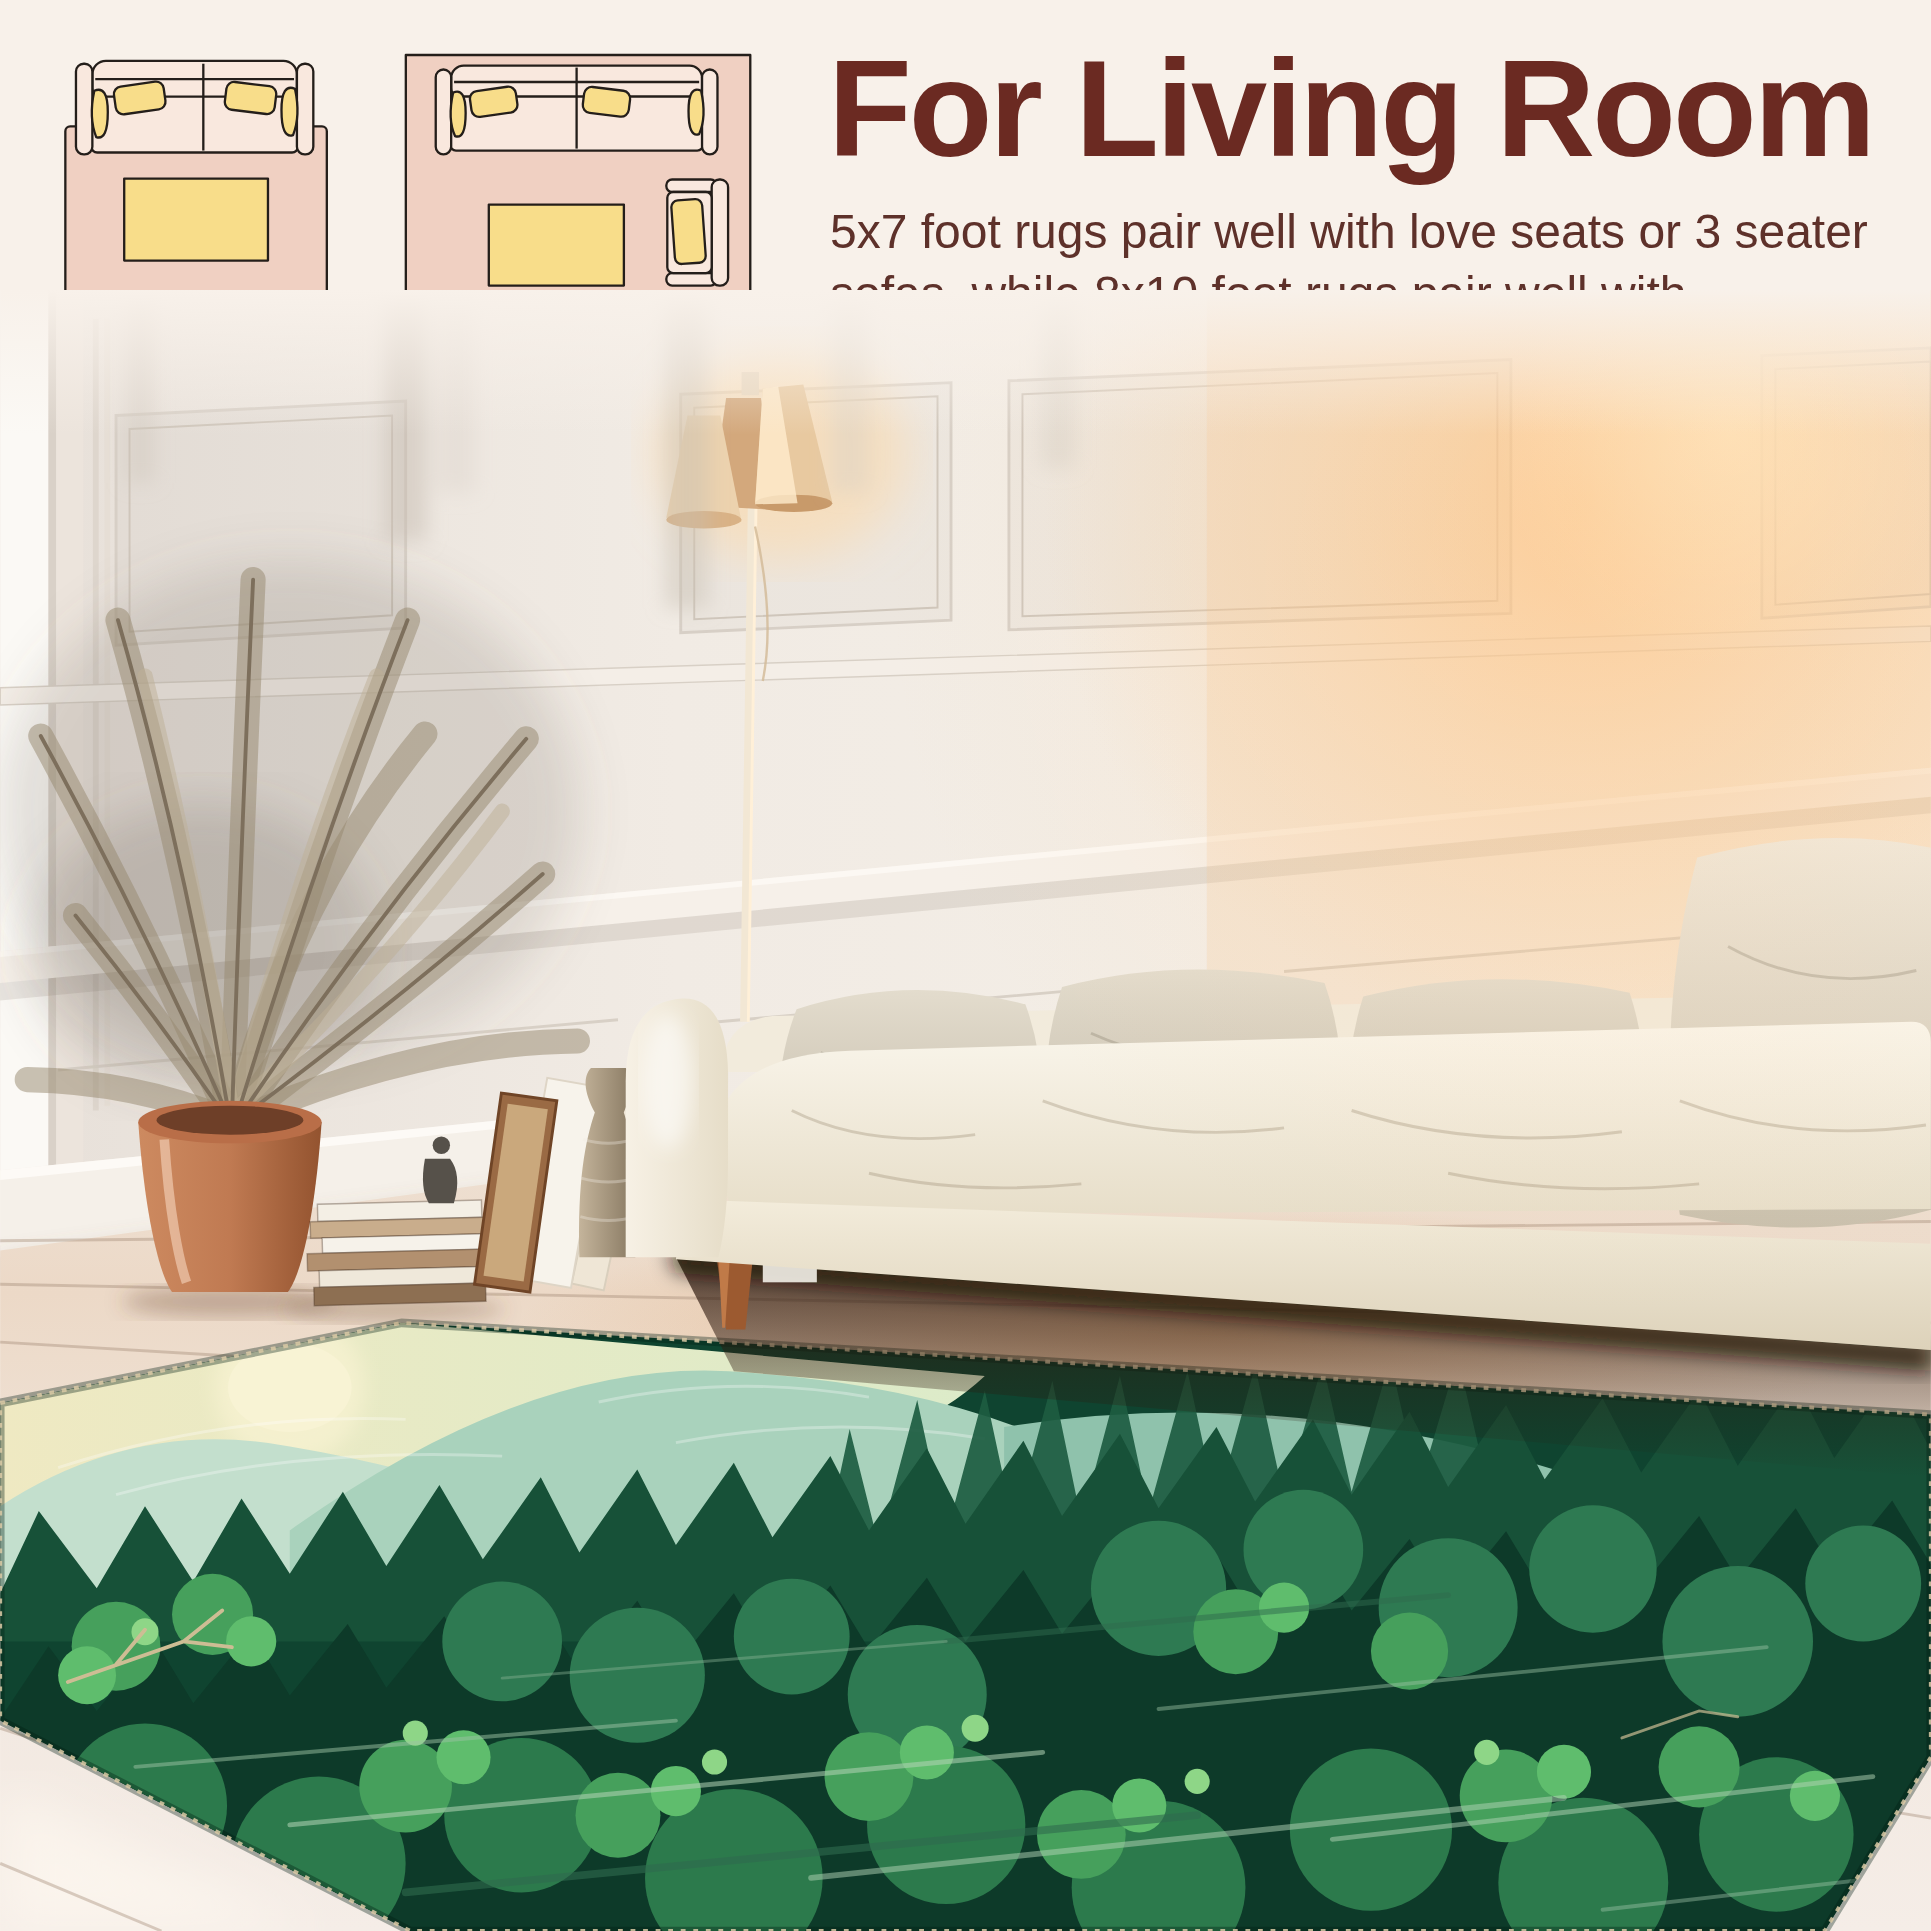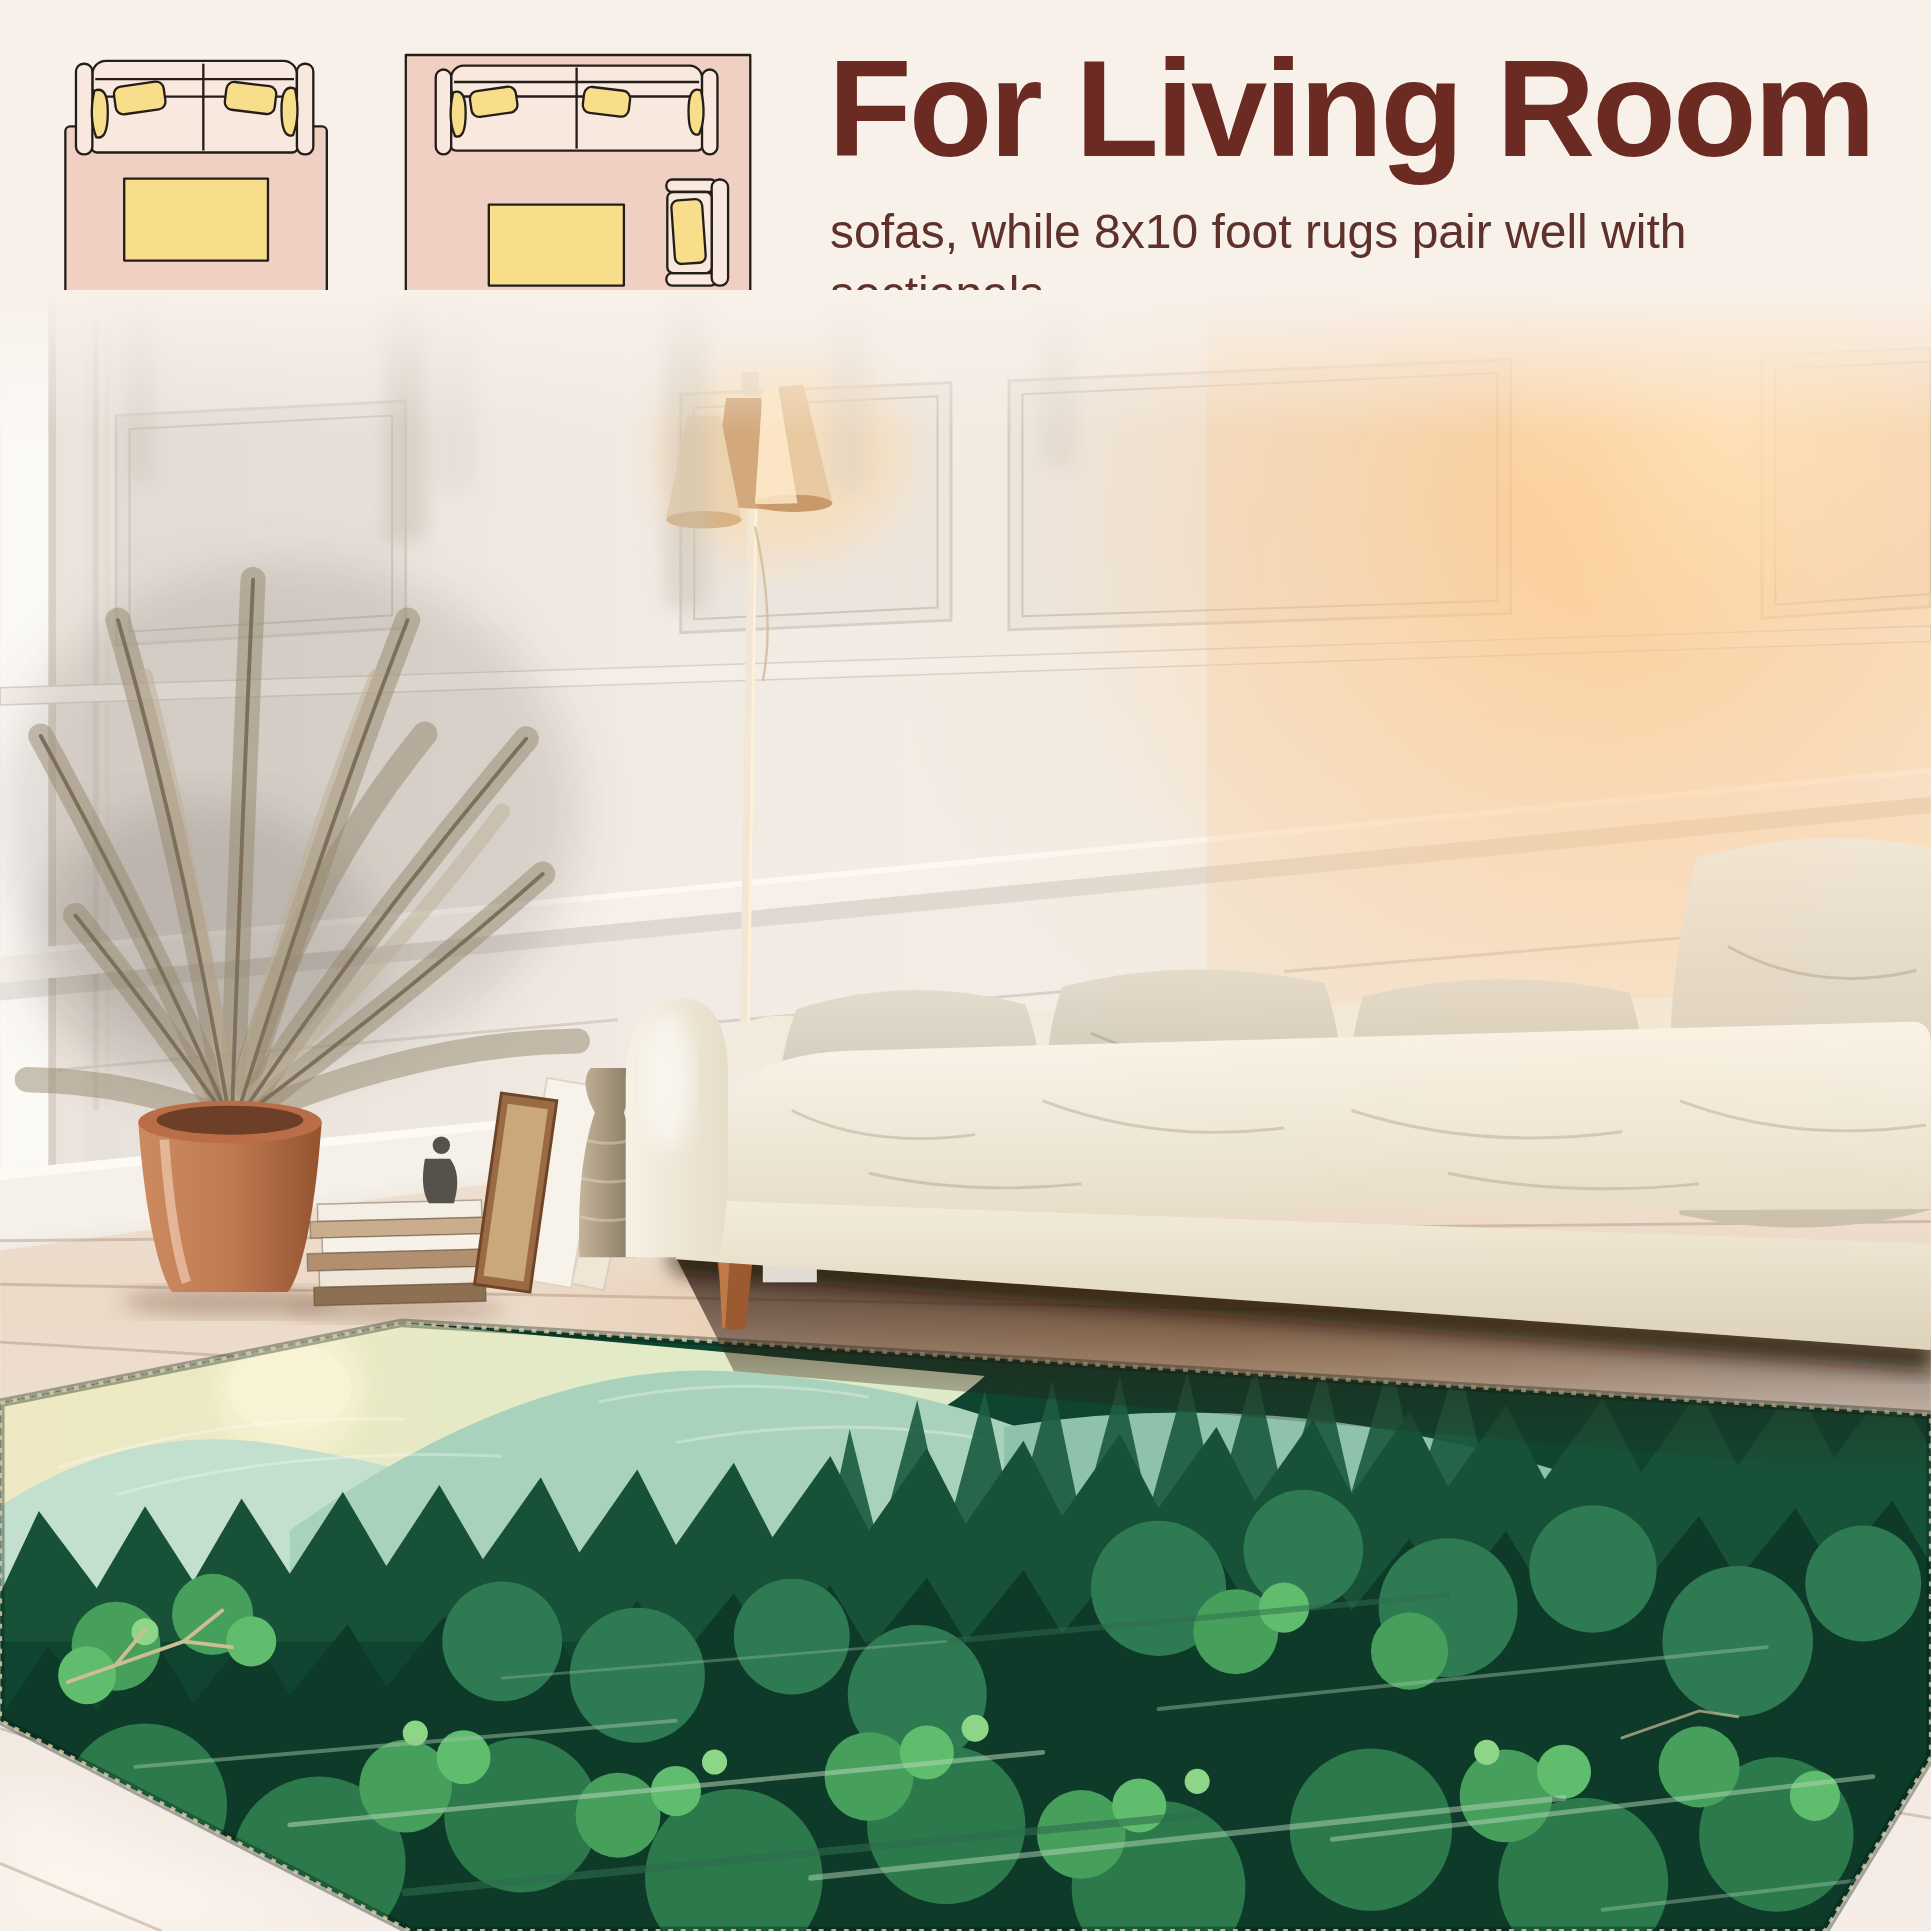--- a/index.html
+++ b/index.html
@@ -73,20 +73,21 @@
         <rect x="737" y="186" width="17" height="110" rx="8"></rect>
         <rect x="691" y="199" width="46" height="84" rx="6"></rect>
         <rect x="697" y="207" width="32" height="66" rx="7" transform="rotate(-4 713 240)" fill="var(--dg-pillow)"></rect>
       </g>
     </g>
     <text x="598" y="376" font-size="34" text-anchor="middle" fill="var(--dg-label)">8x10</text>
   </svg>
 
   <div class="headline">For Living Room</div>
   <div class="bodytext">
+    <div>5x7 foot rugs pair well with love seats or 3 seater</div>
     <div>sofas, while 8x10 foot rugs pair well with sectionals.</div>
   </div>
 
   <svg class="photo" width="1931" height="1641" viewBox="0 300 2000 1700">
     <defs>
       <linearGradient id="wallGrad" x1="0" y1="0" x2="1" y2="0">
         <stop offset="0" stop-color="#e7e0d9"></stop>
           <stop offset="0.35" stop-color="#f1ebe4"></stop>
         <stop offset="0.7" stop-color="#f4eee6"></stop>
           <stop offset="1" stop-color="#f8ecdd"></stop>

